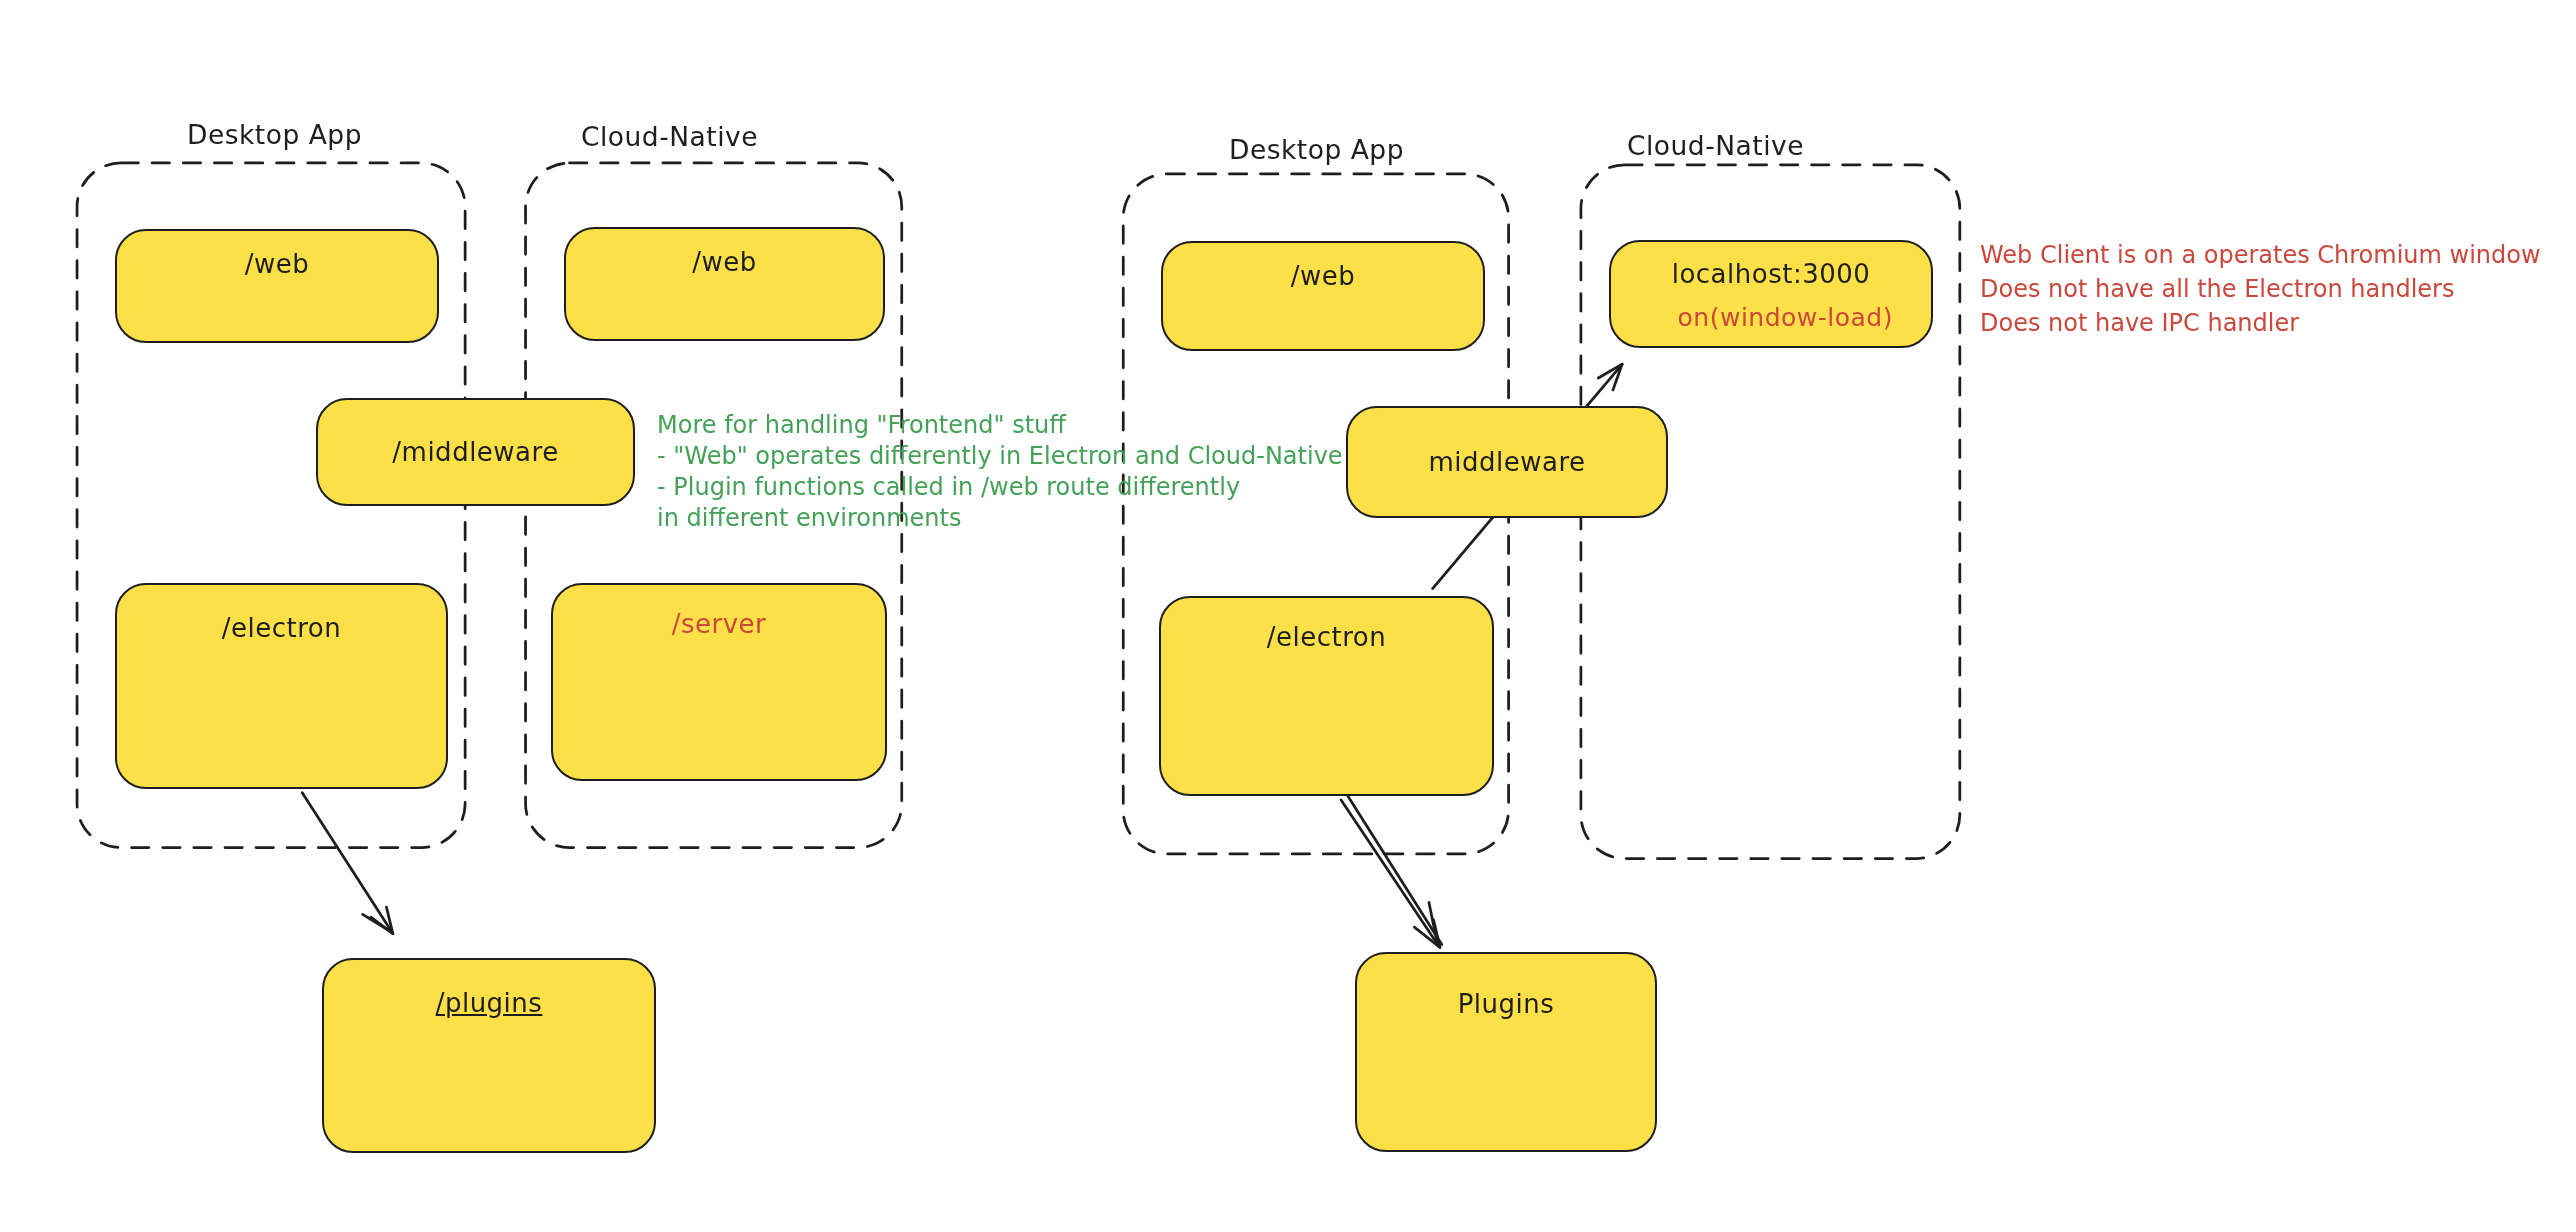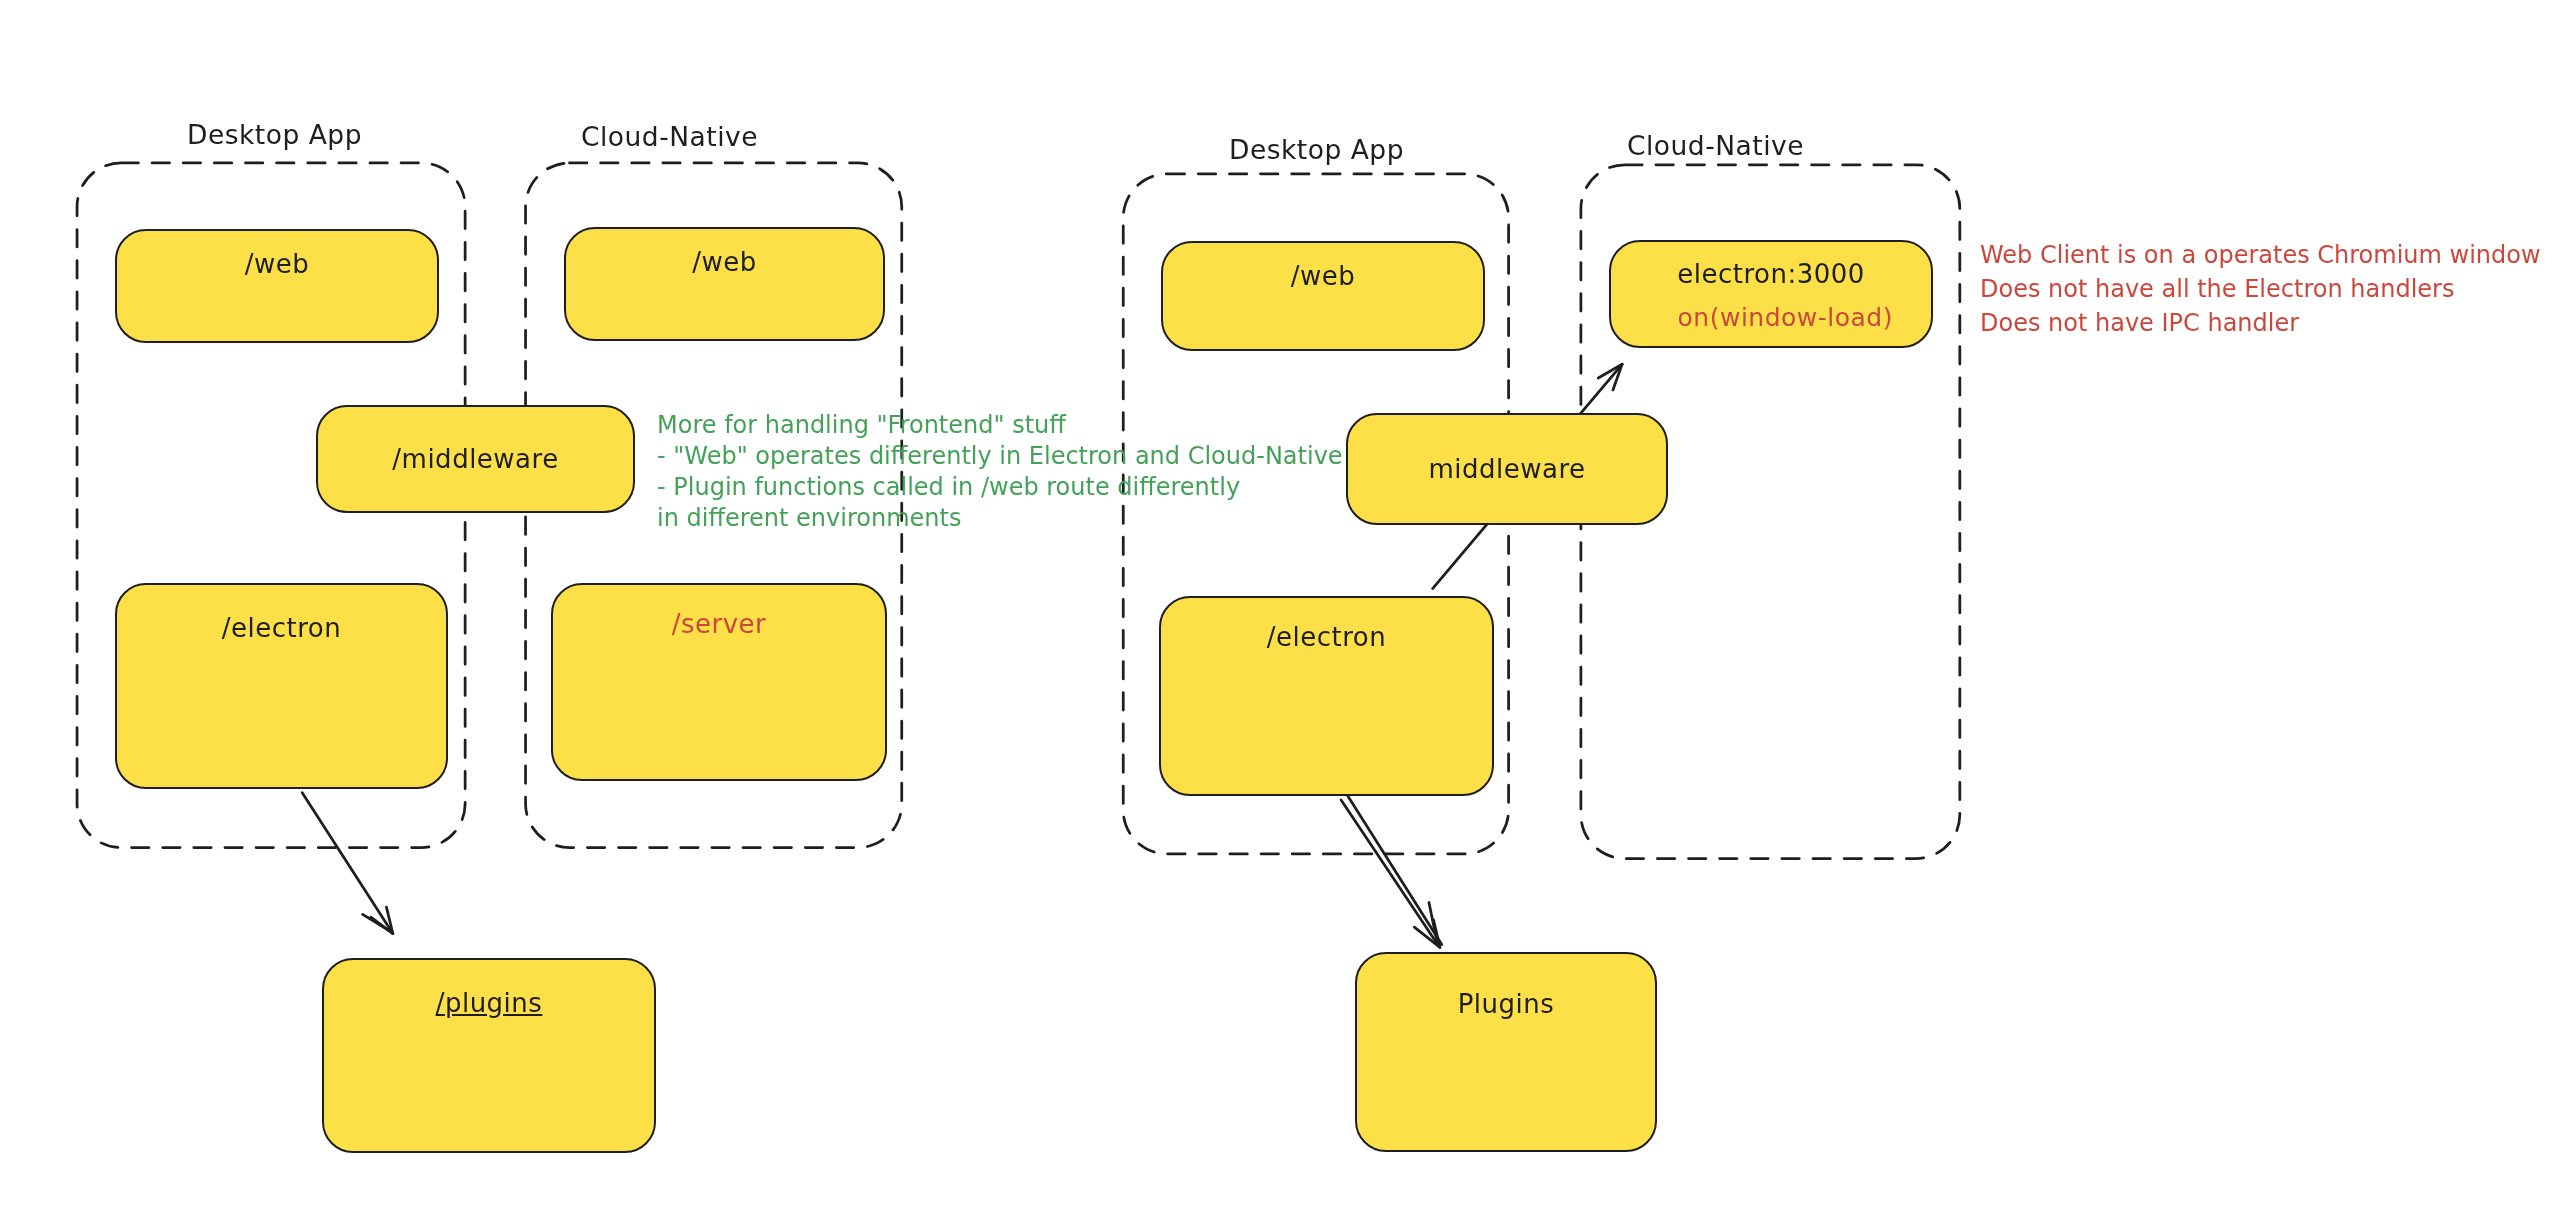--- a/index.html
+++ b/index.html
@@ -52,21 +52,20 @@
   .annotation.red   { color: #cb473b; line-height: 34px; }
   .red-text { color: #cb473b; }
   .pad-top-20 { padding-top: 18.3px; }
   .pad-top-26 { padding-top: 24px; }
   .pad-top-30 { padding-top: 27.5px; }
   .pad-top-38 { padding-top: 35px; }
   .v-center {
     display: flex;
     align-items: center;
     justify-content: center;
-    margin-top: 7px;
   }
   .localhost-box .host-line { padding-top: 16.5px; }
   .localhost-box .window-load-line {
     padding-top: 14.6px;
     padding-right: 38px;
     text-align: right;
     font-size: 25px;
   }
 </style>
 </head>
@@ -141,21 +140,21 @@
 
   <div class="group-label" style="left:1179px; top:134px;">Desktop App</div>
 
   <div class="group-label" style="left:1578px; top:130px;">Cloud-Native</div>
 
   <div class="box pad-top-20" style="left:1161px; top:241px; width:324px; height:110px;">
     <span class="box-label">/web</span>
   </div>
 
   <div class="box localhost-box" style="left:1609px; top:240px; width:324px; height:108px;">
-    <div class="host-line">electron:3000</div>
+    <div class="host-line">localhost:3000</div>
     <div class="window-load-line red-text">on(window-load)</div>
   </div>
 
   <div class="box v-center" style="left:1346px; top:406px; width:322px; height:112px;">
     <span class="box-label">middleware</span>
   </div>
 
   <div class="box pad-top-26" style="left:1159px; top:596px; width:335px; height:200px;">
     <span class="box-label">/electron</span>
   </div>

